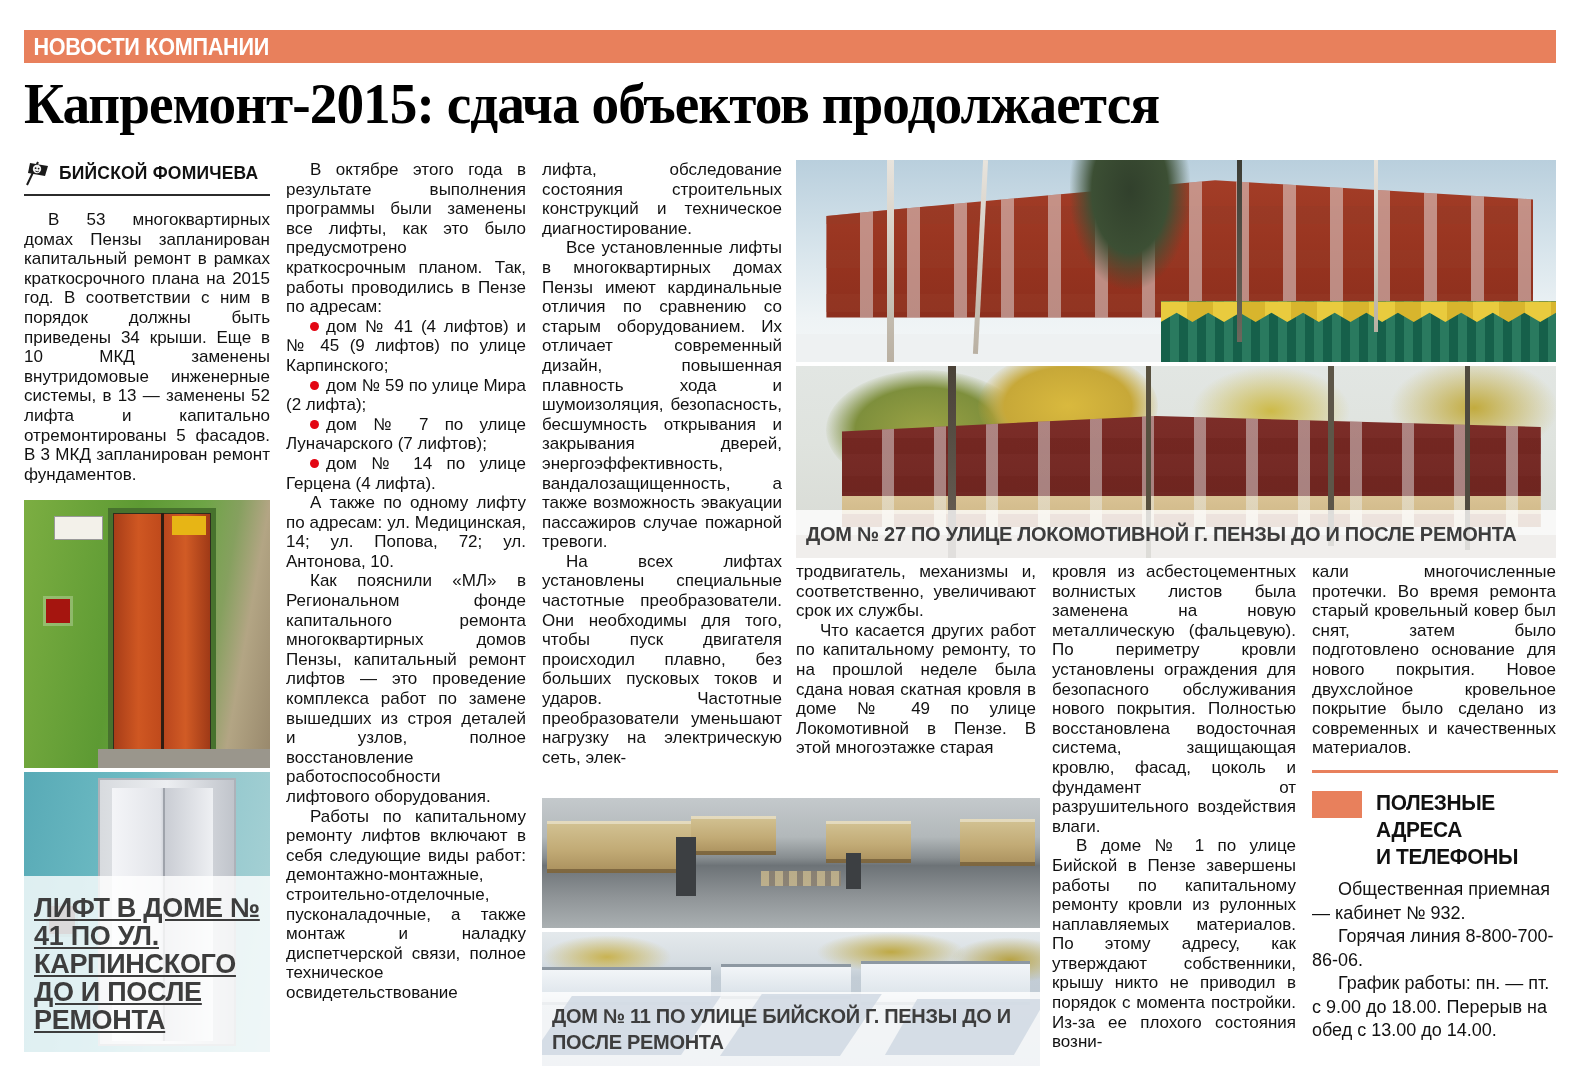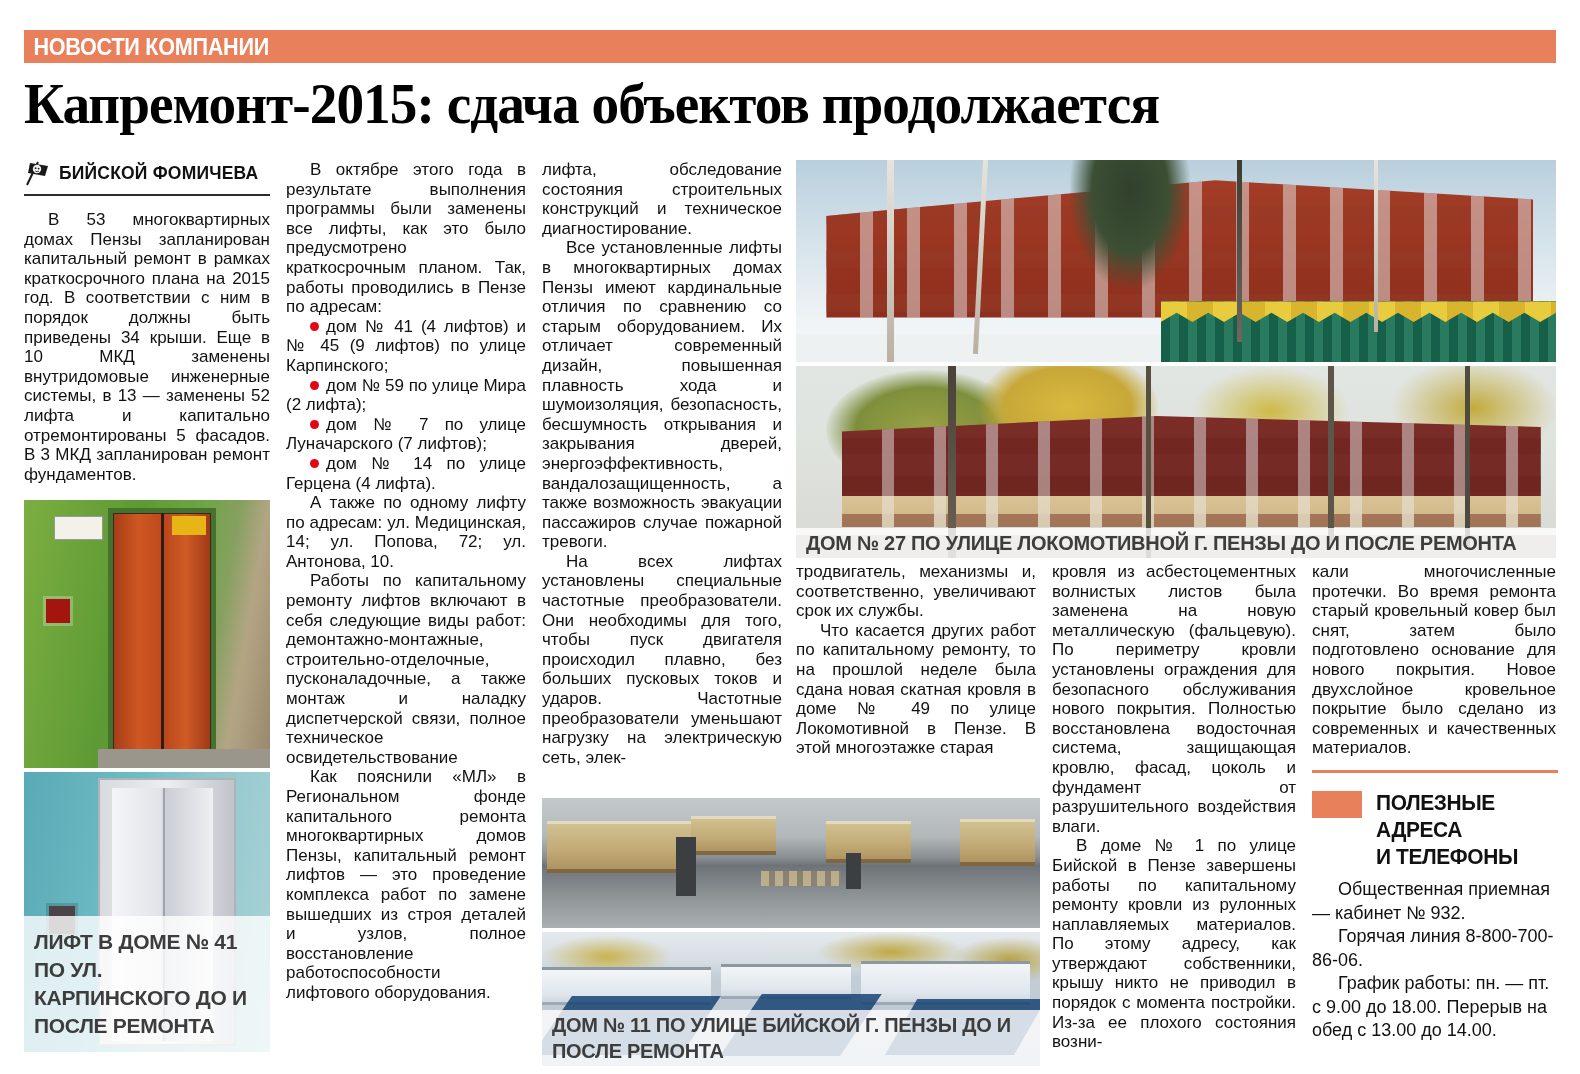--- a/index.html
+++ b/index.html
@@ -31,21 +31,21 @@
   .byline .name{font-weight:bold;font-size:17.5px;letter-spacing:.2px;text-indent:0;}
   .byline svg{flex:0 0 auto;}
 
   
   .bullet{text-indent:24px;}
   .dot{display:inline-block;width:9px;height:9px;border-radius:50%;background:#E30613;
         margin-right:7px;vertical-align:1px;}
 
   
   .photo-caption{position:absolute;left:0;right:0;bottom:0;background:rgba(255,255,255,.8);
-        color:#3d3d3d;font-weight:bold;font-size:20px;line-height:26px;padding:2px 10px;
+        color:#3d3d3d;font-weight:bold;font-size:20px;line-height:26px;padding:11px 10px;
         letter-spacing:-0.3px;box-sizing:border-box;}
 
   
   #photo-elevator{position:absolute;left:24px;top:500px;width:246px;height:552px;}
   .lift{position:absolute;left:0;width:246px;overflow:hidden;}
   #lift-before{top:0;height:268px;
         background:linear-gradient(100deg,#7cae42 0%,#5d9a33 40%,#6ea546 62%,#86a05f 74%,#b3a584 84%,#97876b 100%);}
   #lift-before .doors{position:absolute;left:34%;top:3%;width:40%;height:94%;
         background:linear-gradient(90deg,#a63c18 0%,#cf5722 26%,#c04a1c 49%,#b8451d 51%,#d15b25 74%,#9d3816 100%);
         border:5px solid #47722d;border-bottom:none;box-shadow:inset 0 0 0 1px #2e2e1e;}
@@ -59,21 +59,21 @@
   #lift-after{top:272px;height:280px;
         background:linear-gradient(100deg,#58aab6 0%,#6fbcc4 40%,#8fc6cc 60%,#abd3d6 100%);}
   #lift-after .frame{position:absolute;left:30%;top:2%;width:56%;height:96%;
         background:linear-gradient(90deg,#d7dade 0%,#eceef1 50%,#bfc3ca 100%);
         box-shadow:inset 0 0 0 2px #aeb2b9;}
   #lift-after .panels{position:absolute;left:10%;top:4%;width:74%;height:94%;
         background:linear-gradient(90deg,#f4f5f8 0%,#e2e4e9 48%,#c9ccd3 52%,#eef0f3 100%);}
   #lift-after .panels::after{content:"";position:absolute;left:50%;top:0;width:2px;height:100%;background:#9fa3ab;}
   #lift-after .button{position:absolute;left:10%;top:48%;width:26px;height:28px;background:#4c4349;
         box-shadow:0 0 0 3px rgba(0,0,0,.15);}
-  #photo-elevator .photo-caption{font-size:21px;line-height:28px;padding:12px 10px;}
+  #photo-elevator .photo-caption{font-size:27px;line-height:28px;padding:18px 10px;text-decoration:underline;}
 
   
   #photo-house27{position:absolute;left:796px;top:160px;width:760px;height:398px;}
   .ph27{position:absolute;left:0;width:760px;overflow:hidden;}
   #ph27-before{top:0;height:202px;
         background:linear-gradient(180deg,#b9cfdd 0%,#d8e5ec 45%,#eef3f5 78%,#f5f7f7 100%);}
   #ph27-before .bld{position:absolute;left:4%;right:3%;top:10%;height:68%;
         background:linear-gradient(180deg,#a33d27 0%,#96331f 60%,#8c2f1e 100%);
         clip-path:polygon(0 26%,8% 22%,55% 0,100% 14%,100% 100%,0 100%);}
   #ph27-before .bld .win{position:absolute;inset:0;
@@ -181,22 +181,22 @@
     <p>В 53 многоквартирных домах Пензы запланирован капитальный ремонт в рамках краткосрочного плана на 2015 год. В соответствии с ним в порядок должны быть приведены 34 крыши. Еще в 10 МКД заменены внутридомовые инженерные системы, в 13 — заменены 52 лифта и капитально отремонтированы 5 фасадов. В 3 МКД запланирован ремонт фундаментов.</p>
   </div>
 
   <div class="col" id="col2">
     <p>В октябре этого года в результате выполнения программы были заменены все лифты, как это было предусмотрено краткосрочным планом. Так, работы проводились в Пензе по адресам:</p>
     <p class="bullet"><span class="dot"></span><span>дом № 41 (4 лифтов) и № 45 (9 лифтов) по улице Карпинского;</span></p>
     <p class="bullet"><span class="dot"></span><span>дом № 59 по улице Мира (2 лифта);</span></p>
     <p class="bullet"><span class="dot"></span><span>дом № 7 по улице Луначарского (7 лифтов);</span></p>
     <p class="bullet"><span class="dot"></span><span>дом № 14 по улице Герцена (4 лифта).</span></p>
     <p>А также по одному лифту по адресам: ул. Медицинская, 14; ул. Попова, 72; ул. Антонова, 10.</p>
+    <p>Как пояснили «МЛ» в Региональном фонде капитального ремонта многоквартирных домов Пензы, капитальный ремонт лифтов — это проведение комплекса работ по замене вышедших из строя деталей и узлов, полное восстановление работоспособности лифтового оборудования.</p>
     <p>Работы по капитальному ремонту лифтов включают в себя следующие виды работ: демонтажно-монтажные, строительно-отделочные, пусконаладочные, а также монтаж и наладку диспетчерской связи, полное техническое освидетельствование</p>
-    <p>Как пояснили «МЛ» в Региональном фонде капитального ремонта многоквартирных домов Пензы, капитальный ремонт лифтов — это проведение комплекса работ по замене вышедших из строя деталей и узлов, полное восстановление работоспособности лифтового оборудования.</p>
   </div>
 
   <div class="col" id="col3">
     <p class="cont">лифта, обследование состояния строительных конструкций и техническое диагностирование.</p>
     <p>Все установленные лифты в многоквартирных домах Пензы имеют кардинальные отличия по сравнению со старым оборудованием. Их отличает современный дизайн, повышенная плавность хода и шумоизоляция, безопасность, бесшумность открывания и закрывания дверей, энергоэффективность, вандалозащищенность, а также возможность эвакуации пассажиров случае пожарной тревоги.</p>
     <p>На всех лифтах установлены специальные частотные преобразователи. Они необходимы для того, чтобы пуск двигателя происходил плавно, без больших пусковых токов и ударов. Частотные преобразователи уменьшают нагрузку на электрическую сеть, элек-</p>
   </div>
 
   <div class="col" id="col4">
     <p class="cont">тродвигатель, механизмы и, соответственно, увеличивают срок их службы.</p>

